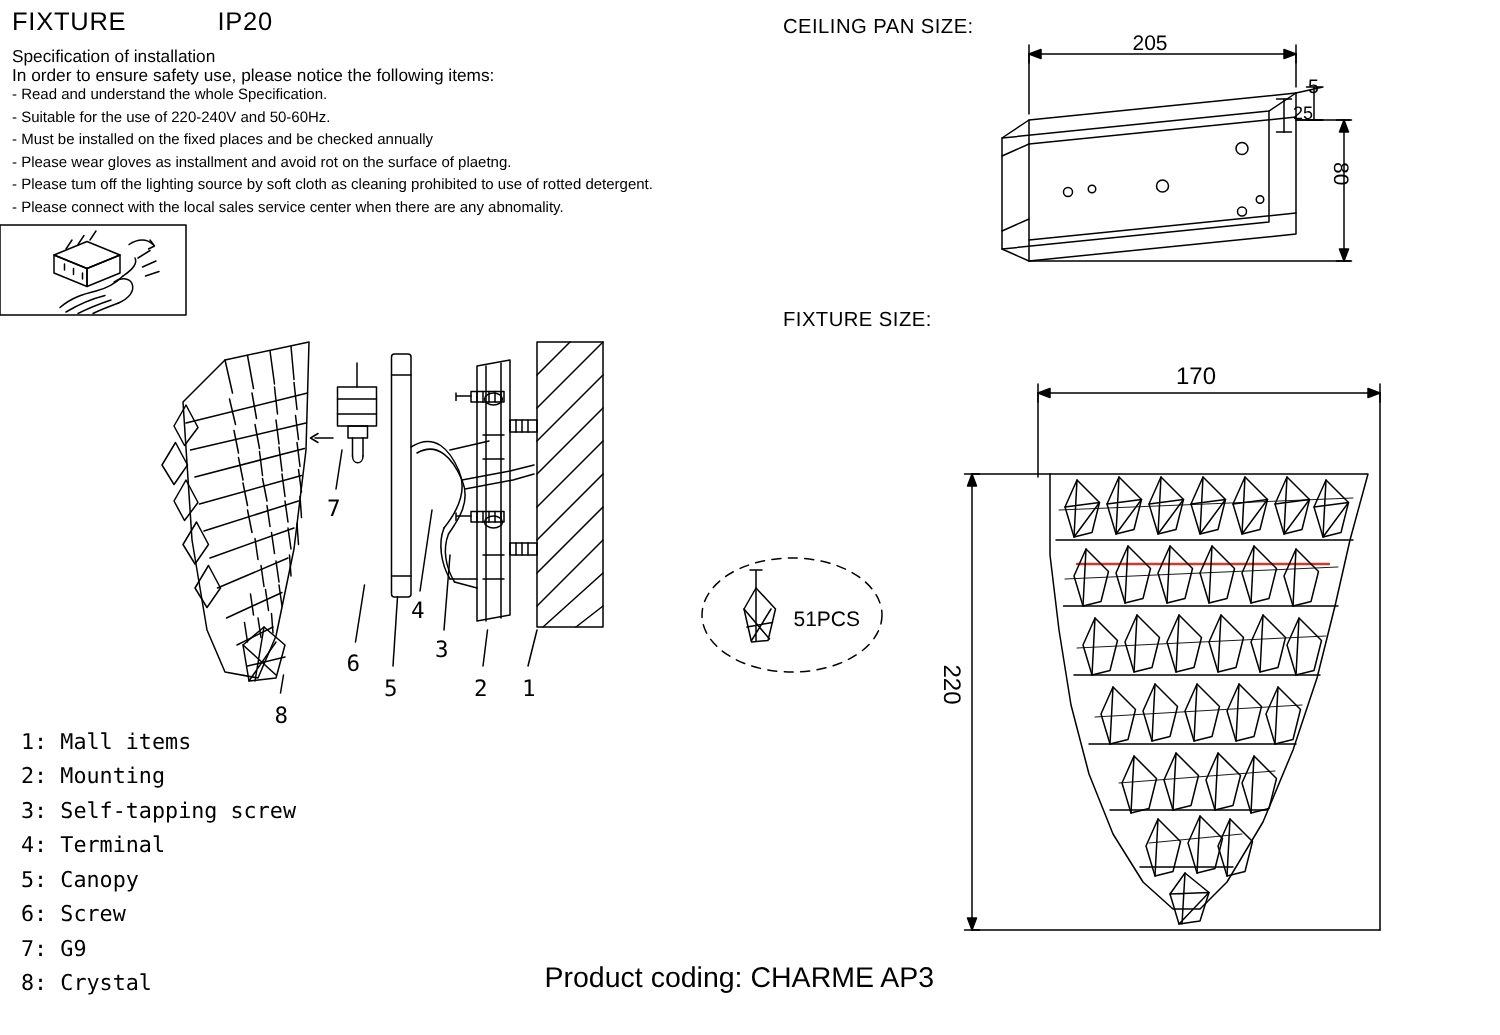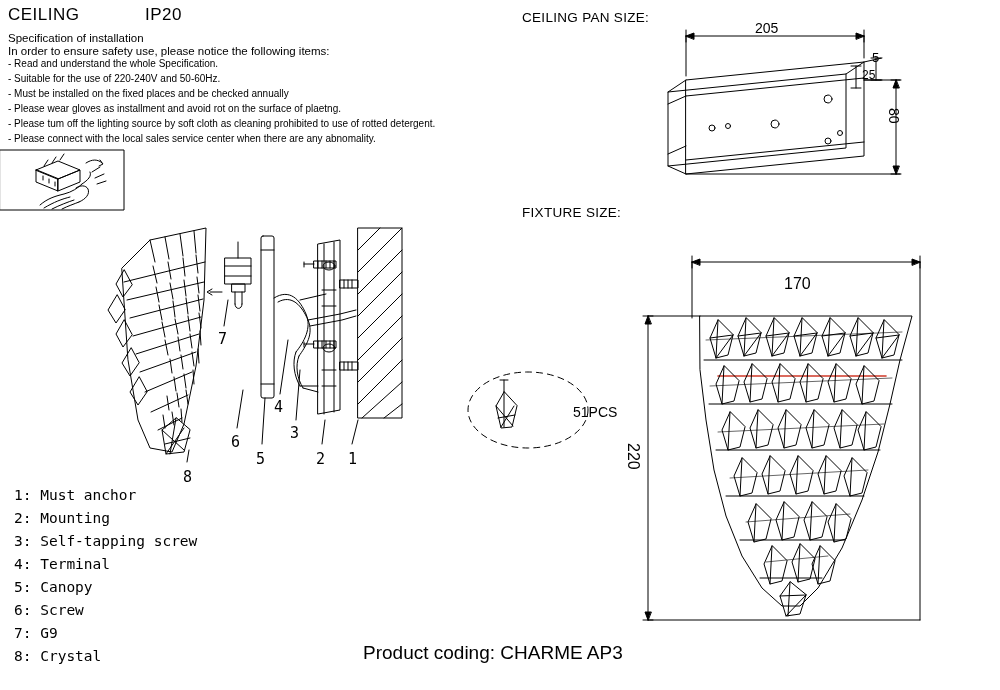--- a/index.html
+++ b/index.html
@@ -78,24 +78,24 @@
   }
   .vert {
     writing-mode: vertical-rl;
     text-orientation: mixed;
   }
 
   #dim-205 { left: 755px; top: 20px; }
   #dim-5   { left: 872px; top: 50px; font-size: 13px;}
   #dim-25  { left: 851px; top: 68px; font-size: 12px; margin-left: 11px;}
   #dim-80  { left: 886px; top: 108px; }
-  #dim-170 { left: 784px; top: 243px; font-size: 16px; margin-top: 32px;}
+  #dim-170 { left: 784px; top: 243px; font-size: 16px;}
   #dim-220 { left: 624px; top: 443px; font-size: 16px;}
 
-  #pcs-label { left: 529px; top: 404px; font-size: 14px; margin-left: 44px; }
+  #pcs-label { left: 529px; top: 404px; font-size: 14px; }
 
   
   .callout {
     font-family: "DejaVu Sans Mono", monospace;
     font-size: 15px;
   }
   #c1 { left: 348px; top: 450px; }
   #c2 { left: 316px; top: 450px; }
   #c3 { left: 290px; top: 424px; }
   #c4 { left: 274px; top: 398px; }
@@ -103,34 +103,34 @@
   #c6 { left: 231px; top: 433px; }
   #c7 { left: 218px; top: 330px; }
   #c8 { left: 183px; top: 468px; }
 
   svg { display: block; }
   #main-svg { left: 0; top: 0; }
 </style>
 </head>
 <body>
 
-<div class="abs" id="header-lang">CEILING</div>
+<div class="abs" id="header-lang">FIXTURE</div>
 <div class="abs" id="header-ip">IP20</div>
 
 <div class="abs" id="spec-title">Specification of installation</div>
 <div class="abs" id="spec-intro">In order to ensure safety use, please notice the following items:</div>
 <div class="abs spec-line" style="top:58px">- Read and understand the whole Specification.</div>
 <div class="abs spec-line" style="top:73px">- Suitable for the use of 220-240V and 50-60Hz.</div>
 <div class="abs spec-line" style="top:88px">- Must be installed on the fixed places and be checked annually</div>
 <div class="abs spec-line" style="top:103px">- Please wear gloves as installment and avoid rot on the surface of plaetng.</div>
 <div class="abs spec-line" style="top:118px">- Please tum off the lighting source by soft cloth as cleaning prohibited to use of rotted detergent.</div>
 <div class="abs spec-line" style="top:133px">- Please connect with the local sales service center when there are any abnomality.</div>
 
 <div class="abs" id="legend">
-  <div>1: Must anchor</div>
+  <div>1: Mall items</div>
   <div>2: Mounting</div>
   <div>3: Self-tapping screw</div>
   <div>4: Terminal</div>
   <div>5: Canopy</div>
   <div>6: Screw</div>
   <div>7: G9</div>
   <div>8: Crystal</div>
 </div>
 
 <div class="abs" id="product-coding">Product coding: CHARME AP3</div>

